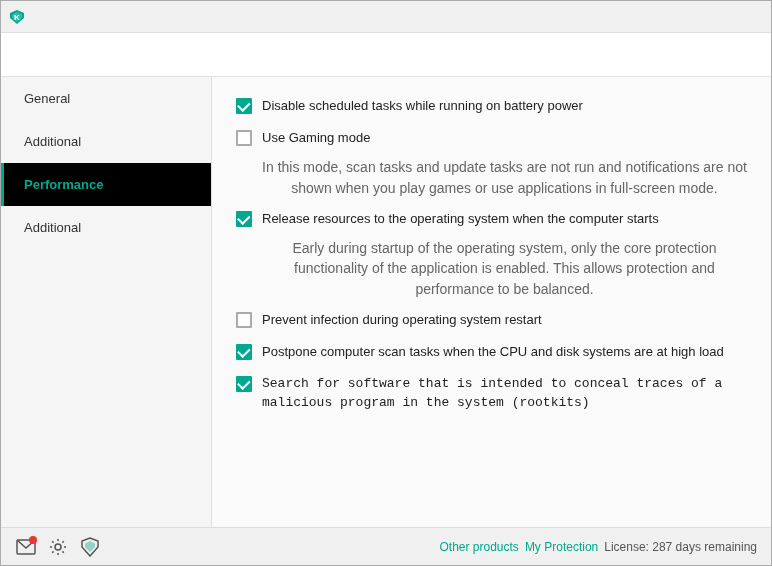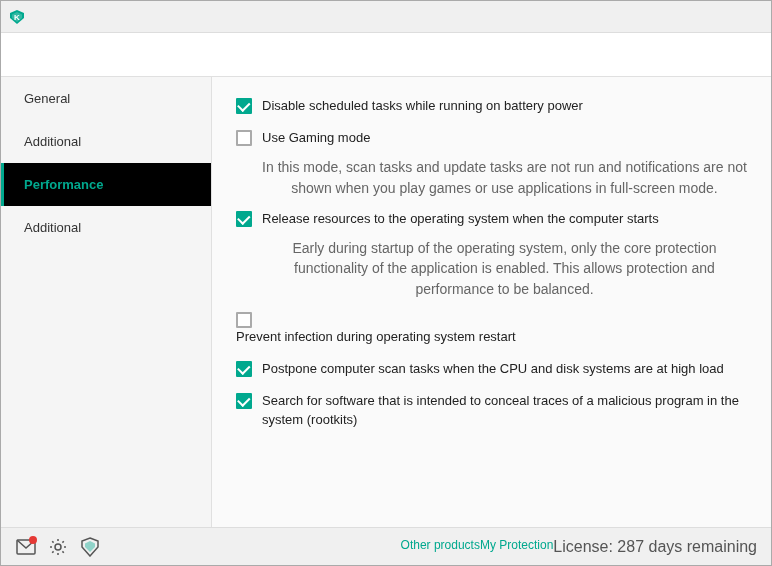--- a/index.html
+++ b/index.html
@@ -213,31 +213,31 @@
       top: 0;
       right: 0;
       width: 8px;
       height: 8px;
       background: #e53935;
       border-radius: 50%;
     }
     .footer-links {
       margin-left: auto;
       display: flex;
-      gap: 0;
-      align-items: flex-start;
+      gap: 6px;
+      align-items: flex-end;
     }
     .footer-link {
       font-size: 12px;
       color: #00a88e;
       cursor: pointer;
       text-decoration: none;
     }
     .footer-license {
-      font-size: 16px;
+      font-size: 12px;
       color: #555;
     }
   </style>
 </head>
 <body>
 
 <div class="titlebar">
   <div class="titlebar-icon">
     <svg width="16" height="16" viewBox="0 0 16 16">
       <polygon points="8,1 15,4 15,9 8,15 1,9 1,4" fill="#00a88e" stroke="#00a88e" stroke-width="0"></polygon>
@@ -283,33 +283,33 @@
       </div>
       <div class="setting-desc">In this mode, scan tasks and update tasks are not run and notifications are not shown when you play games or use applications in full-screen mode.</div>
       <div class="setting-row with-desc">
         <label class="checkbox-wrap" style="cursor: pointer;">
           <div class="checkbox checked"></div>
           <span class="setting-label">Release resources to the operating system when the computer starts</span>
         </label>
       </div>
       <div class="setting-desc">Early during startup of the operating system, only the core protection functionality of the application is enabled. This allows protection and performance to be balanced.</div>
       <div class="setting-row">
-        <label class="checkbox-wrap" style="cursor: pointer; flex-direction: column;">
+        <label class="checkbox-wrap" style="cursor: pointer;">
           <div class="checkbox unchecked"></div>
           <span class="setting-label">Prevent infection during operating system restart</span>
         </label>
       </div>
       <div class="setting-row">
         <label class="checkbox-wrap" style="cursor: pointer;">
           <div class="checkbox checked"></div>
           <span class="setting-label">Postpone computer scan tasks when the CPU and disk systems are at high load</span>
         </label>
       </div>
       <div class="setting-row">
-        <label class="checkbox-wrap" style="cursor: pointer;">
+        <label class="checkbox-wrap" style="cursor: pointer; font-family: Liberation Mono, monospace;">
           <div class="checkbox checked"></div>
           <span class="setting-label">Search for software that is intended to conceal traces of a malicious program in the system (rootkits)</span>
         </label>
       </div>
     </div>
 </div>
 
 <div class="footer">
   <div class="footer-icons">
     <div class="footer-icon">

